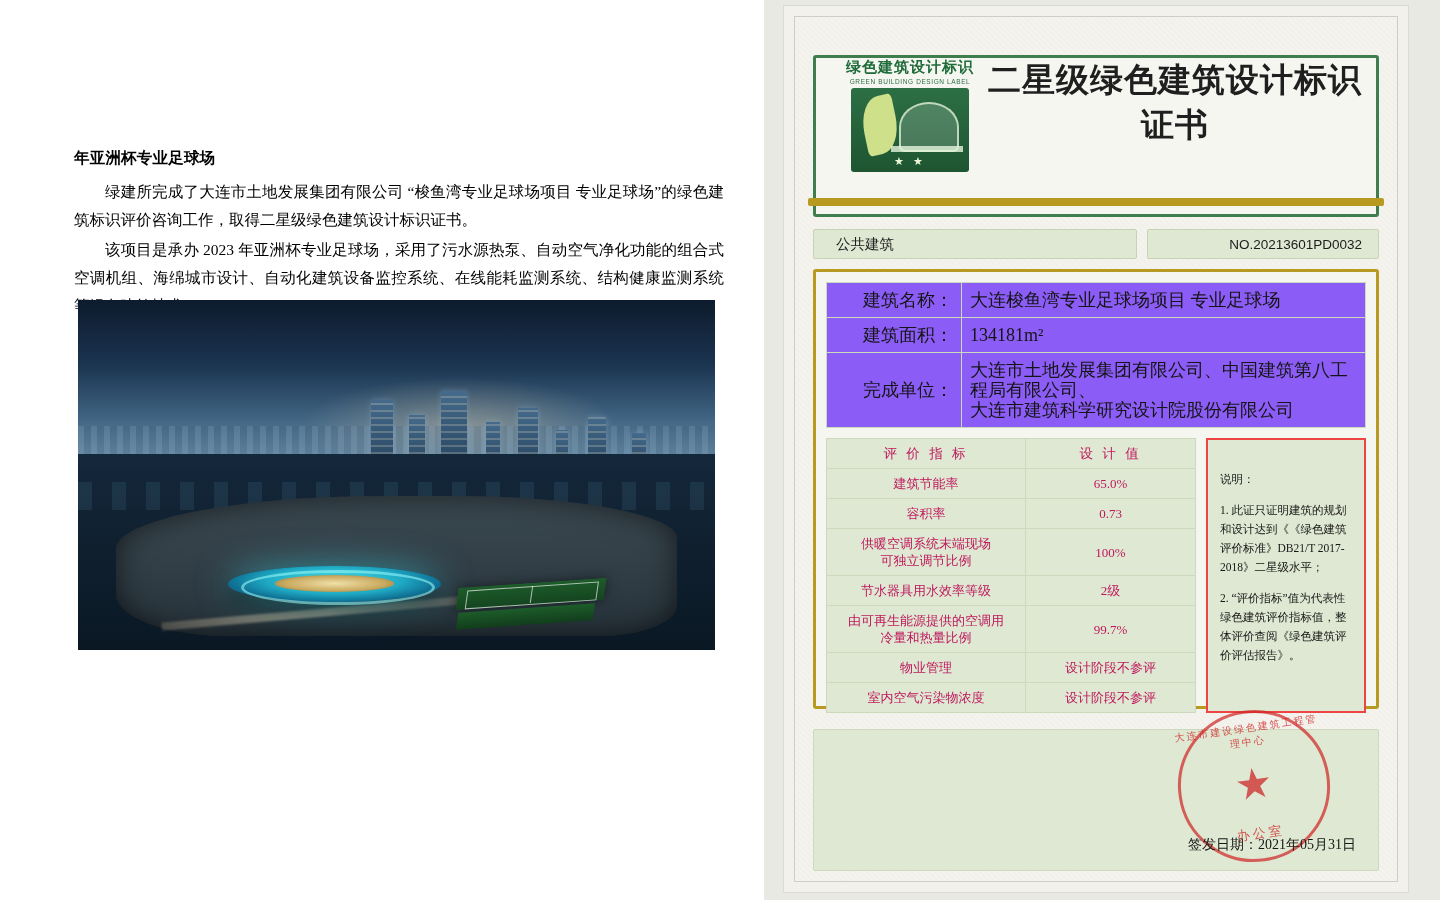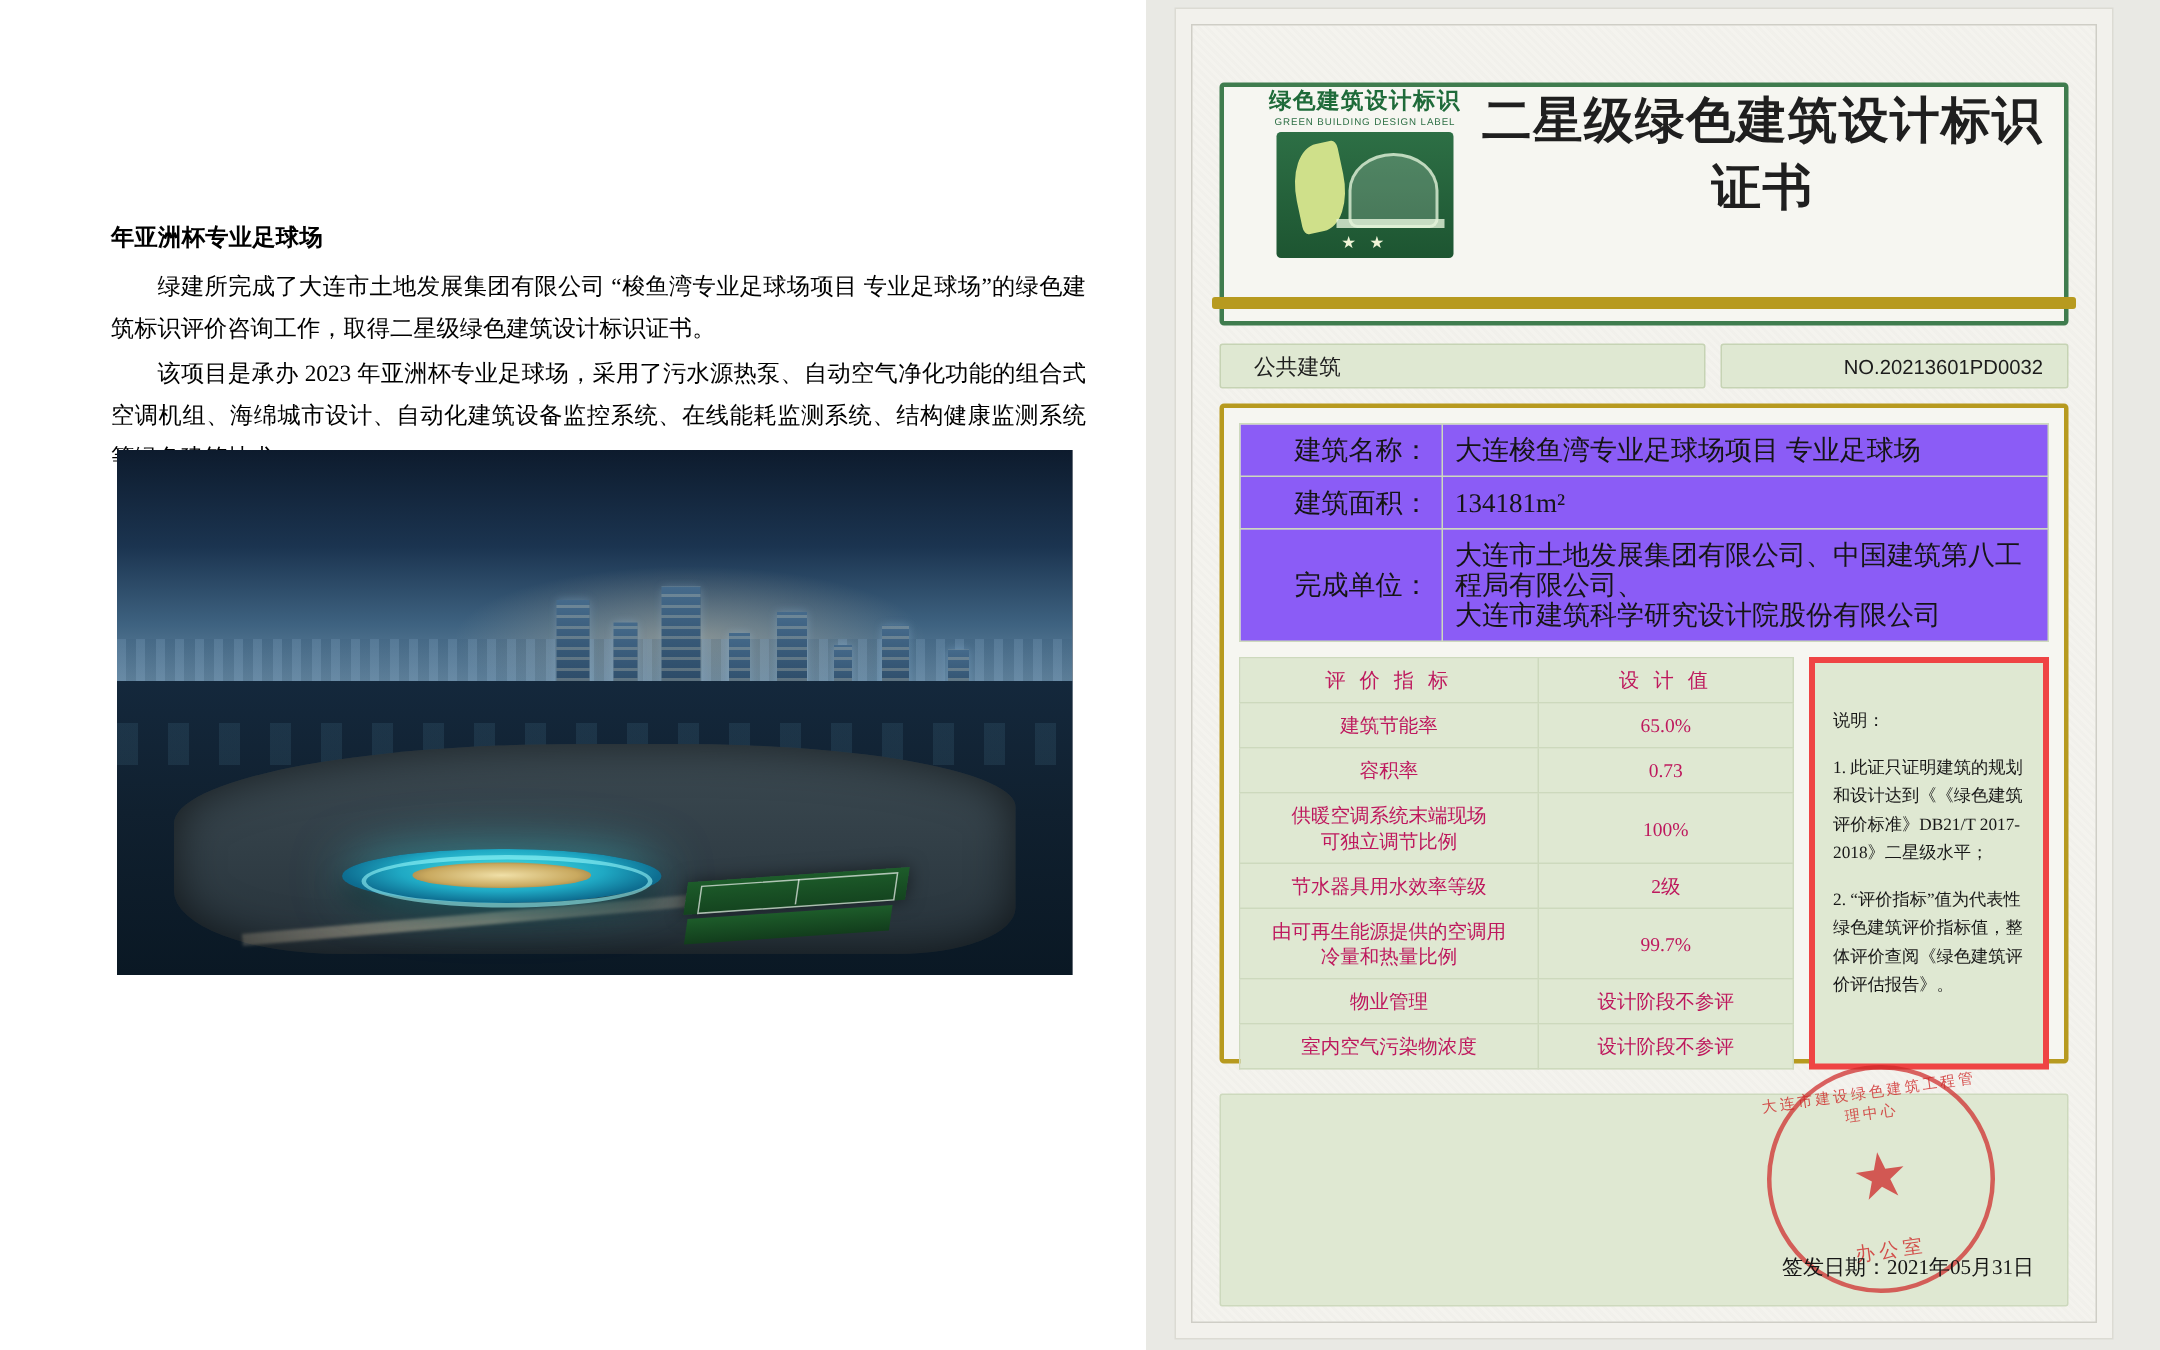--- a/index.html
+++ b/index.html
@@ -300,21 +300,21 @@
     text-align: center;
     padding: 6px 4px;
     line-height: 17px;
     font-weight: normal;
   }
   .metrics th { letter-spacing: 3px; font-size: 13.5px; }
   .metrics td.name { width: 190px; }
   .note {
     flex: 1;
     background: #dfe8d2;
-    border: 4px solid #ef4444;
+    border: 2px solid #ef4444;
     padding: 30px 12px 10px 12px;
     font-family: "Liberation Serif", serif;
     font-size: 11.5px;
     line-height: 19px;
     color: #171717;
   }
   .note p { margin: 0 0 12px 0; }
 
   
   .cert-footer {

